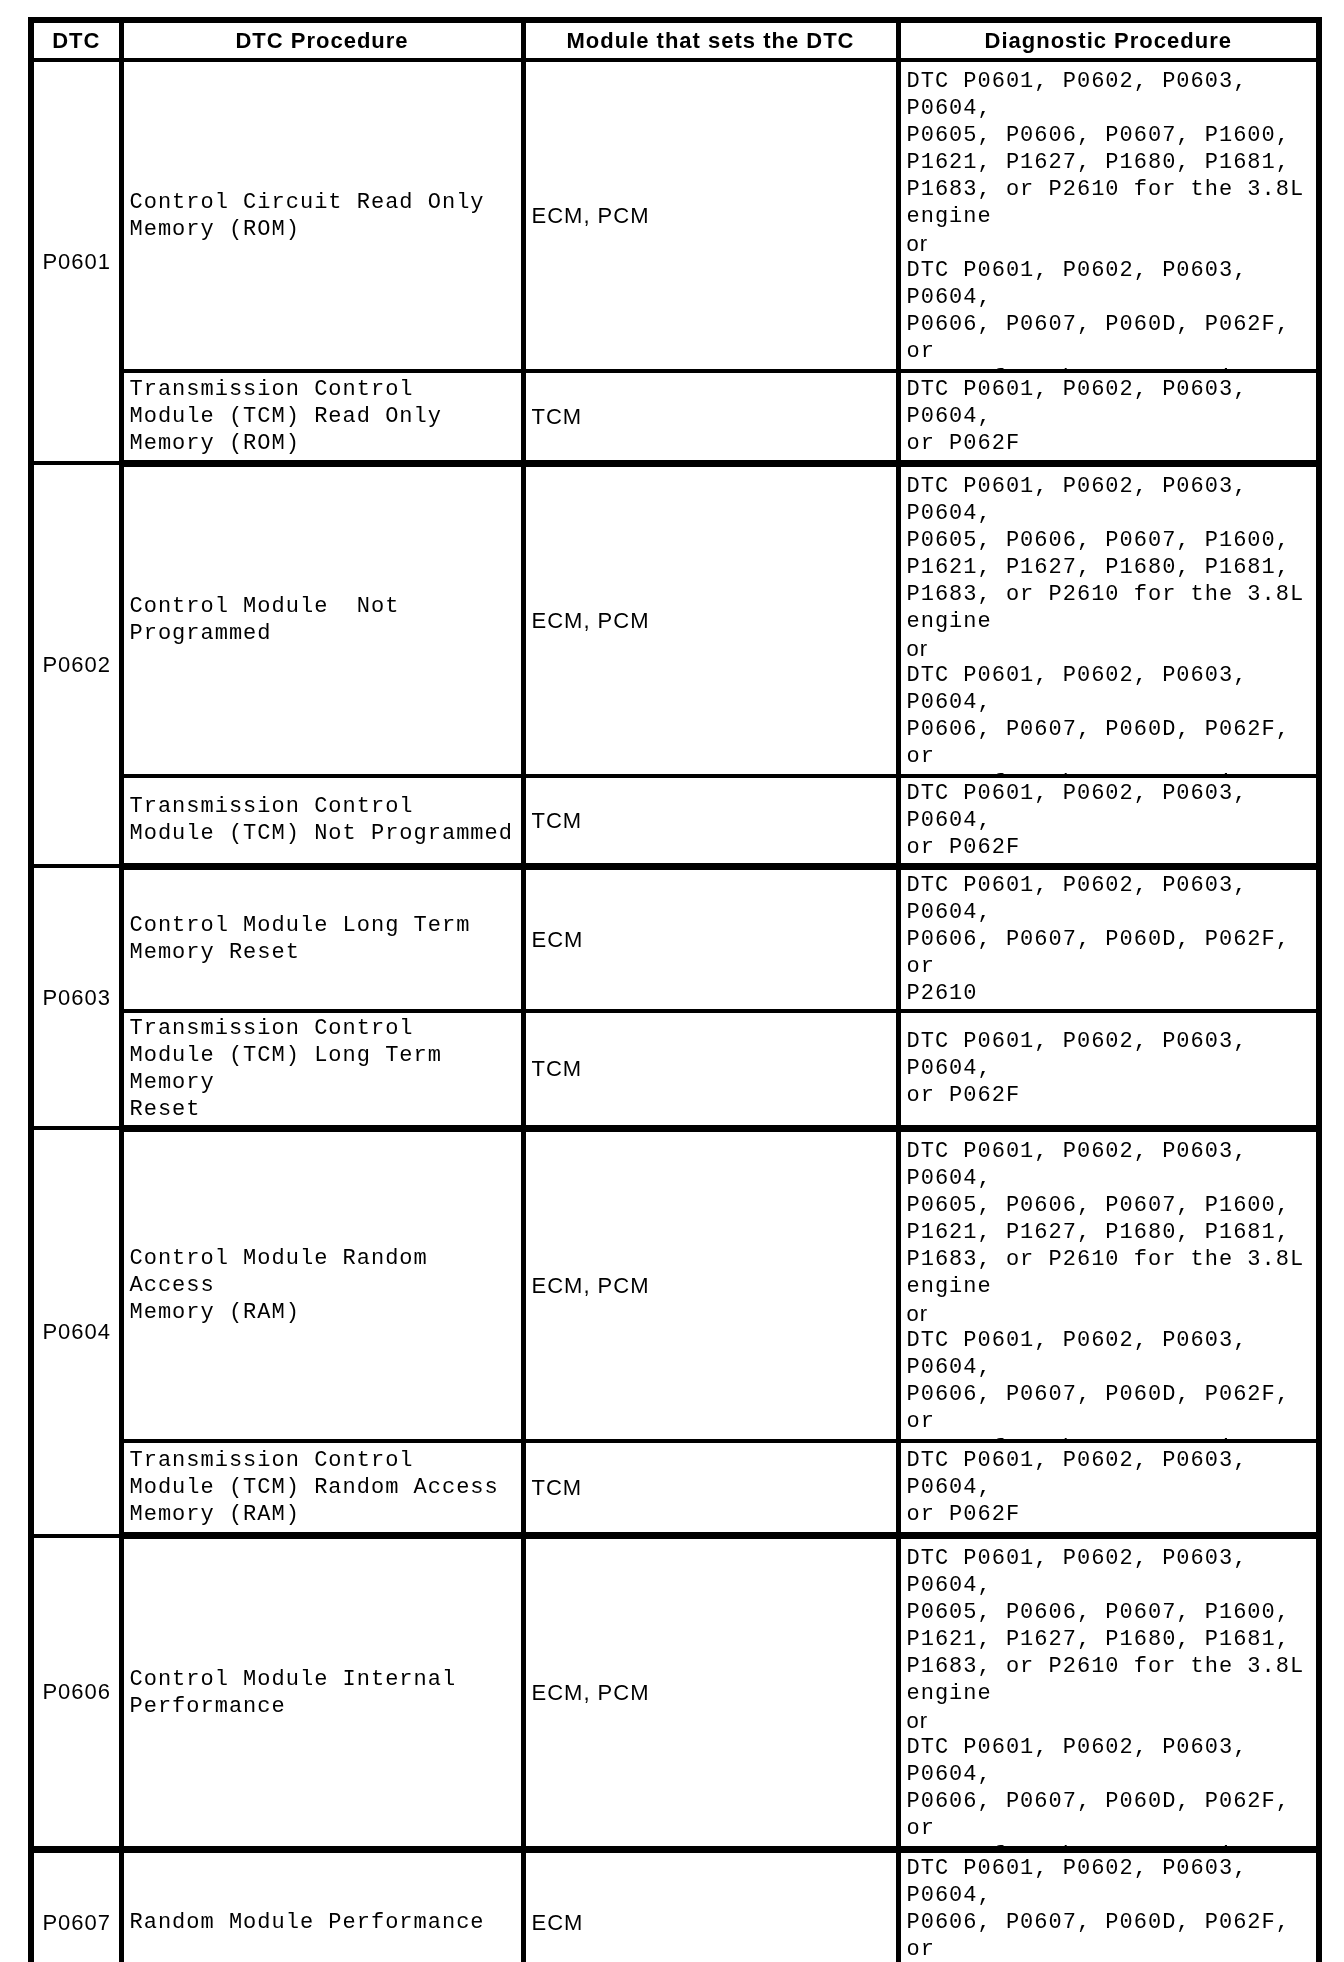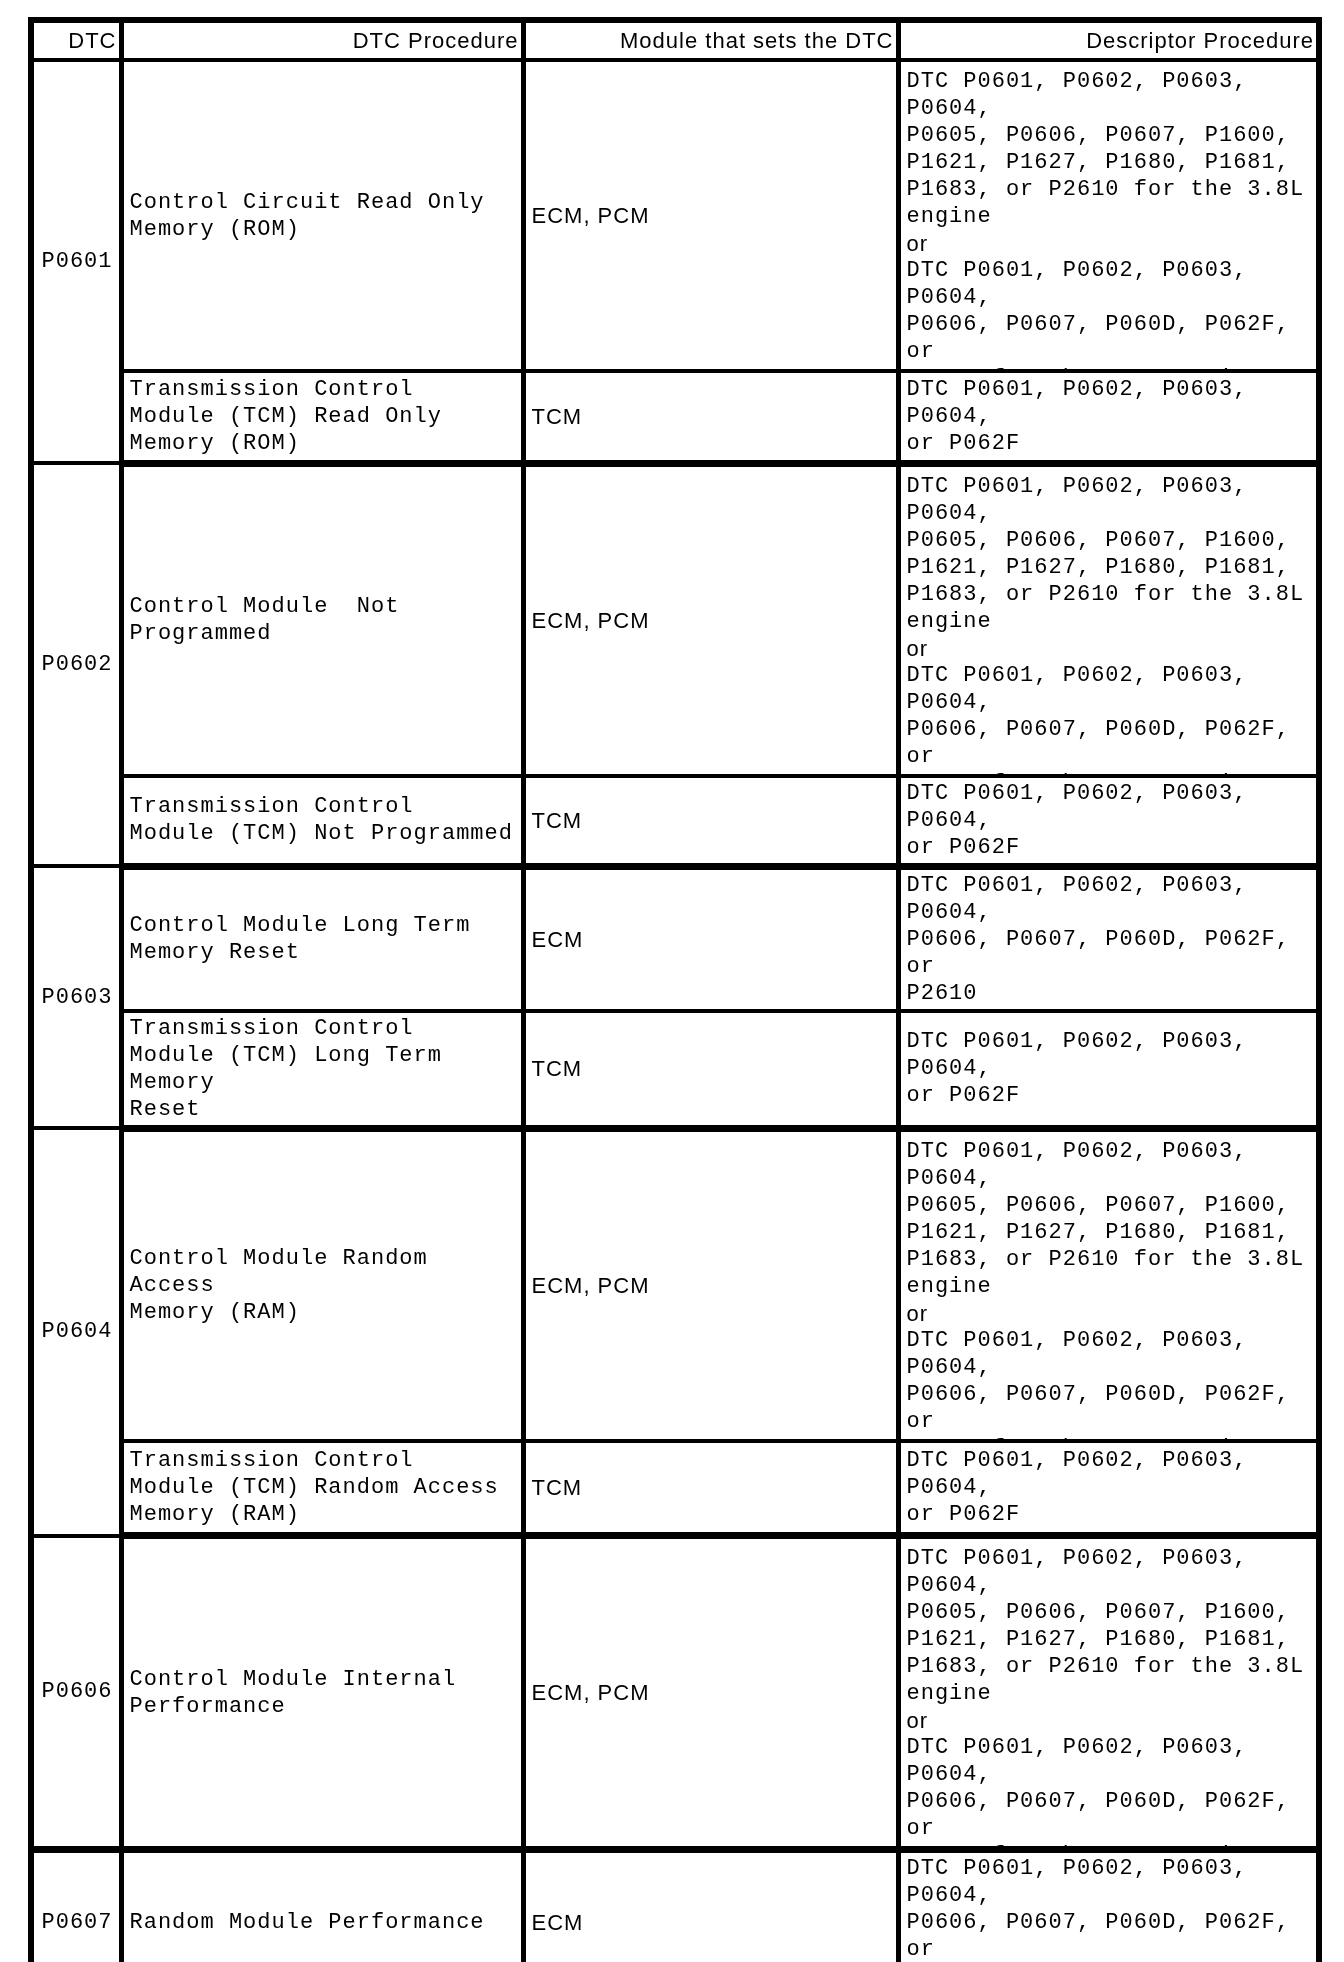--- a/index.html
+++ b/index.html
@@ -27,31 +27,30 @@
     border-left-width: 5px;
     border-right-width: 5px;
     font-size: 22px;
     line-height: 27px;
     letter-spacing: 1px;
     padding: 2px 6px;
     vertical-align: middle;
     overflow: hidden;
   }
   th {
-    font-weight: normal;
-    text-align: right;
+    font-weight: bold;
+    text-align: center;
     padding: 2px 2px;
   }
   tr.group-end > td {
     border-bottom-width: 7px;
   }
   td.dtc-cell {
-    text-align: right;
+    text-align: center;
     padding-left: 7px;
-    font-family: Liberation Mono, monospace;
   }
   .pre {
     white-space: pre-wrap;
     font-family: Liberation Mono, monospace;
   }
   td.proc-cell {
     vertical-align: middle;
     padding-top: 6px;
     padding-bottom: 6px;
   }
@@ -71,21 +70,21 @@
       <col style="width:90px">
       <col style="width:402px">
       <col style="width:375px">
       <col style="width:421px">
     </colgroup>
     <thead>
       <tr style="height:40px">
         <th>DTC</th>
         <th>DTC Procedure</th>
         <th>Module that sets the DTC</th>
-        <th>Descriptor Procedure</th>
+        <th>Diagnostic Procedure</th>
       </tr>
     </thead>
     <tbody>
 
       <tr style="height:310px">
         <td class="dtc-cell" rowspan="2">P0601</td>
         <td class="pre">Control Circuit Read Only
 Memory (ROM)</td>
         <td>ECM, PCM</td>
         <td class="proc-cell">

